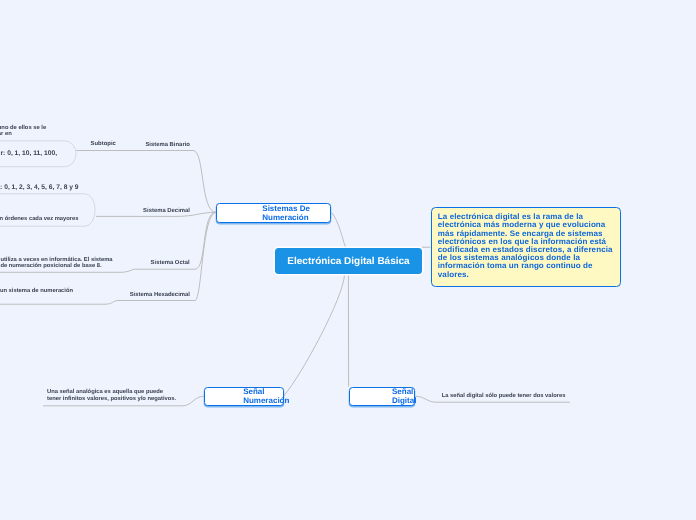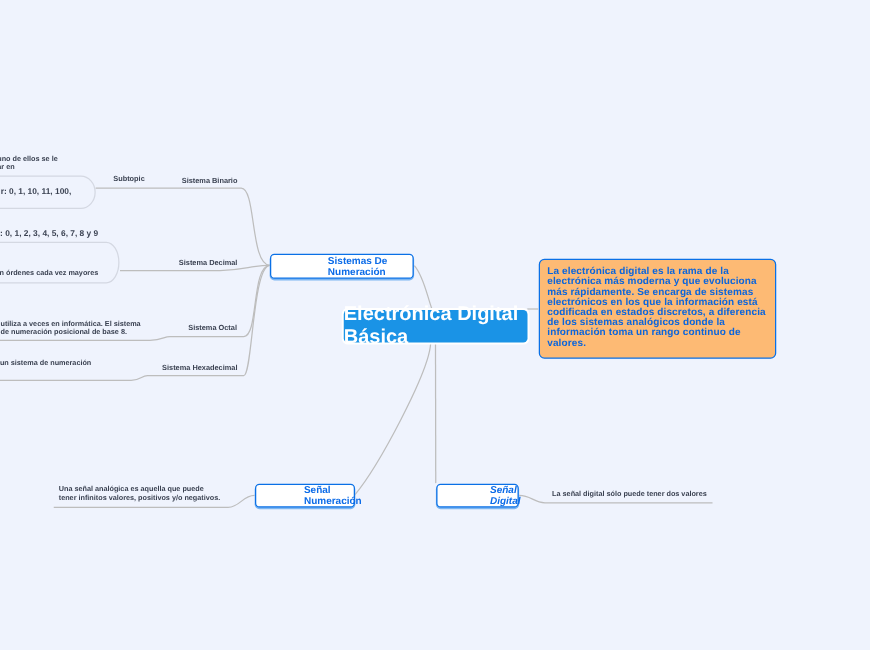--- a/index.html
+++ b/index.html
@@ -7,31 +7,31 @@
   body{width:696px;height:520px;overflow:hidden;background:#eff3fd;
        font-family:"Liberation Sans",sans-serif;
        -webkit-font-smoothing:antialiased;text-rendering:geometricPrecision;}
   #canvas{position:relative;width:696px;height:520px;overflow:hidden;
           transform:translateZ(0);will-change:transform;}
   svg.links{position:absolute;left:0;top:0;width:696px;height:520px;pointer-events:none;}
 
   .node{position:absolute;box-sizing:border-box;display:flex;align-items:center;justify-content:center;}
 
   #root{left:275px;top:248px;width:147px;height:26px;background:#1a93e6;
-        border-radius:3.5px;color:#ffffff;font-size:16px;font-weight:bold;
+        border-radius:3.5px;color:#ffffff;font-size:10px;font-weight:bold;
         letter-spacing:0px;box-shadow:0 0 0 1.6px #ffffff;}
 
   .pill{background:#ffffff;border:1.55px solid #0a70e6;border-radius:3.5px;
         color:#0b6be8;font-size:8px;font-weight:bold;letter-spacing:0px;
         box-shadow:0 1.1px 0 0.3px #7db6f2;padding-left:45px;}
   #b-num{left:216.3px;top:203.1px;width:115.2px;height:19.7px;}
   #b-ana{left:204px;top:386.5px;width:79.5px;height:19.7px;}
-  #b-dig{left:348.8px;top:386.5px;width:65.8px;height:19.7px;font-style:italic;}
+  #b-dig{left:348.8px;top:386.5px;width:65.8px;height:19.7px;}
 
-  #note-main{position:absolute;left:431px;top:207px;width:190px;height:80px;background:#fdba74;
+  #note-main{position:absolute;left:431px;top:207px;width:190px;height:80px;background:#fef9c3;
         border:1.4px solid #0a70e6;border-radius:4.5px;color:#0b65dc;
         font-size:8px;font-weight:bold;line-height:8.17px;
         box-sizing:border-box;padding:5.3px 5px 0 5.8px;letter-spacing:0.1px;white-space:pre-line;}
 
   .lbl{position:absolute;color:#3b4252;font-size:5.9px;font-weight:bold;
        white-space:nowrap;letter-spacing:0px;line-height:7px;}
   .txt{position:absolute;color:#3b4252;font-size:5.8px;font-weight:bold;
        white-space:pre;line-height:6.7px;letter-spacing:0px;}
   .txt.dg{font-size:6.7px;line-height:7.5px;}
 </style>

